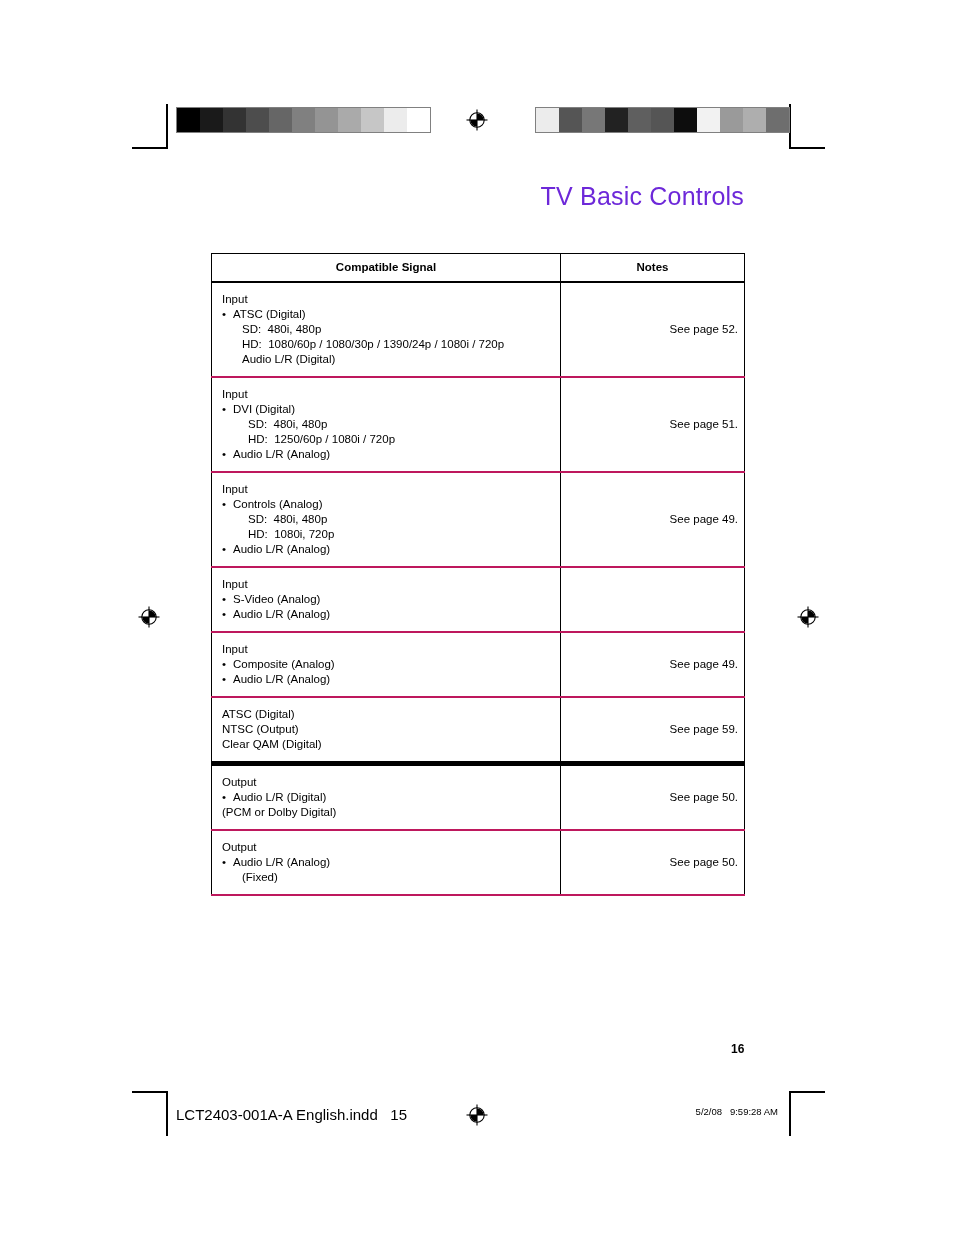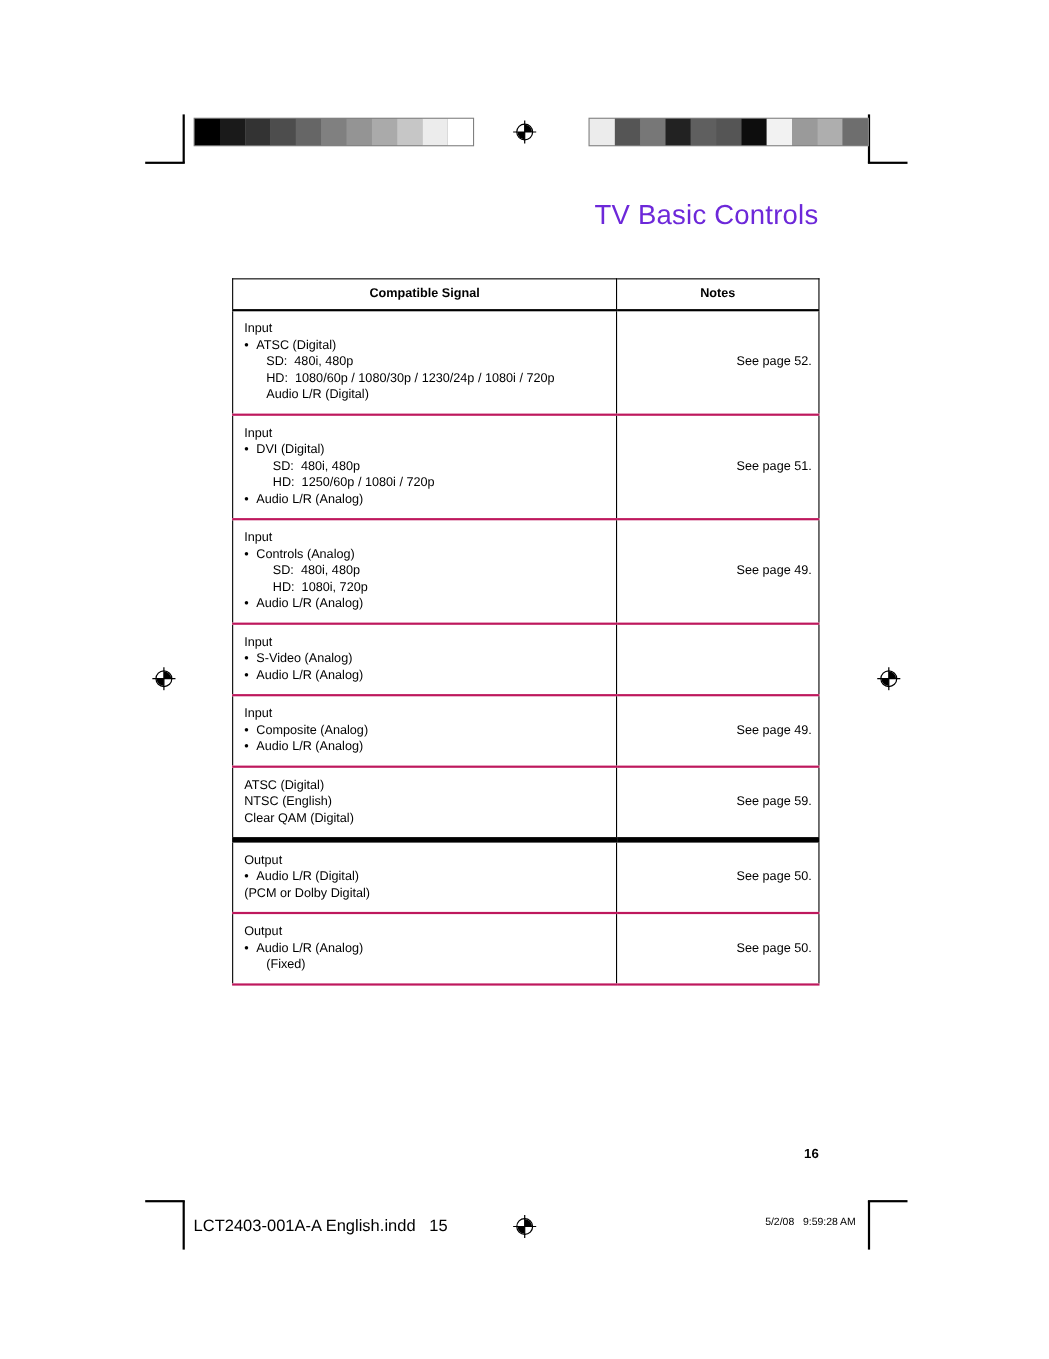--- a/index.html
+++ b/index.html
@@ -247,21 +247,21 @@
       <th>Notes</th>
     </tr>
   </thead>
   <tbody id="table-body">
       <tr class="row-body">
         <td class="signal-cell">
           <div class="cell-lines">
             <span class="ln plain">Input</span>
             <span class="ln bullet">ATSC (Digital)</span>
             <span class="ln indent1">SD:  480i, 480p</span>
-            <span class="ln indent1">HD:  1080/60p / 1080/30p / 1230/24p / 1080i / 720p</span>
+            <span class="ln indent1">HD:  1080/60p / 1080/30p / 1390/24p / 1080i / 720p</span>
             <span class="ln indent1">Audio L/R (Digital)</span>
           </div>
         </td>
         <td class="notes-cell">See page 52.</td>
       </tr>
       <tr class="row-body">
         <td class="signal-cell">
           <div class="cell-lines">
             <span class="ln plain">Input</span>
             <span class="ln bullet">DVI (Digital)</span>
@@ -301,21 +301,21 @@
             <span class="ln bullet">Composite (Analog)</span>
             <span class="ln bullet">Audio L/R (Analog)</span>
           </div>
         </td>
         <td class="notes-cell">See page 49.</td>
       </tr>
       <tr class="row-body">
         <td class="signal-cell">
           <div class="cell-lines">
             <span class="ln plain">ATSC (Digital)</span>
-            <span class="ln plain">NTSC (English)</span>
+            <span class="ln plain">NTSC (Output)</span>
             <span class="ln plain">Clear QAM (Digital)</span>
           </div>
         </td>
         <td class="notes-cell">See page 59.</td>
       </tr>
       <tr class="row-body section-break">
         <td class="signal-cell">
           <div class="cell-lines">
             <span class="ln plain">Output</span>
             <span class="ln bullet">Audio L/R (Digital)</span>

